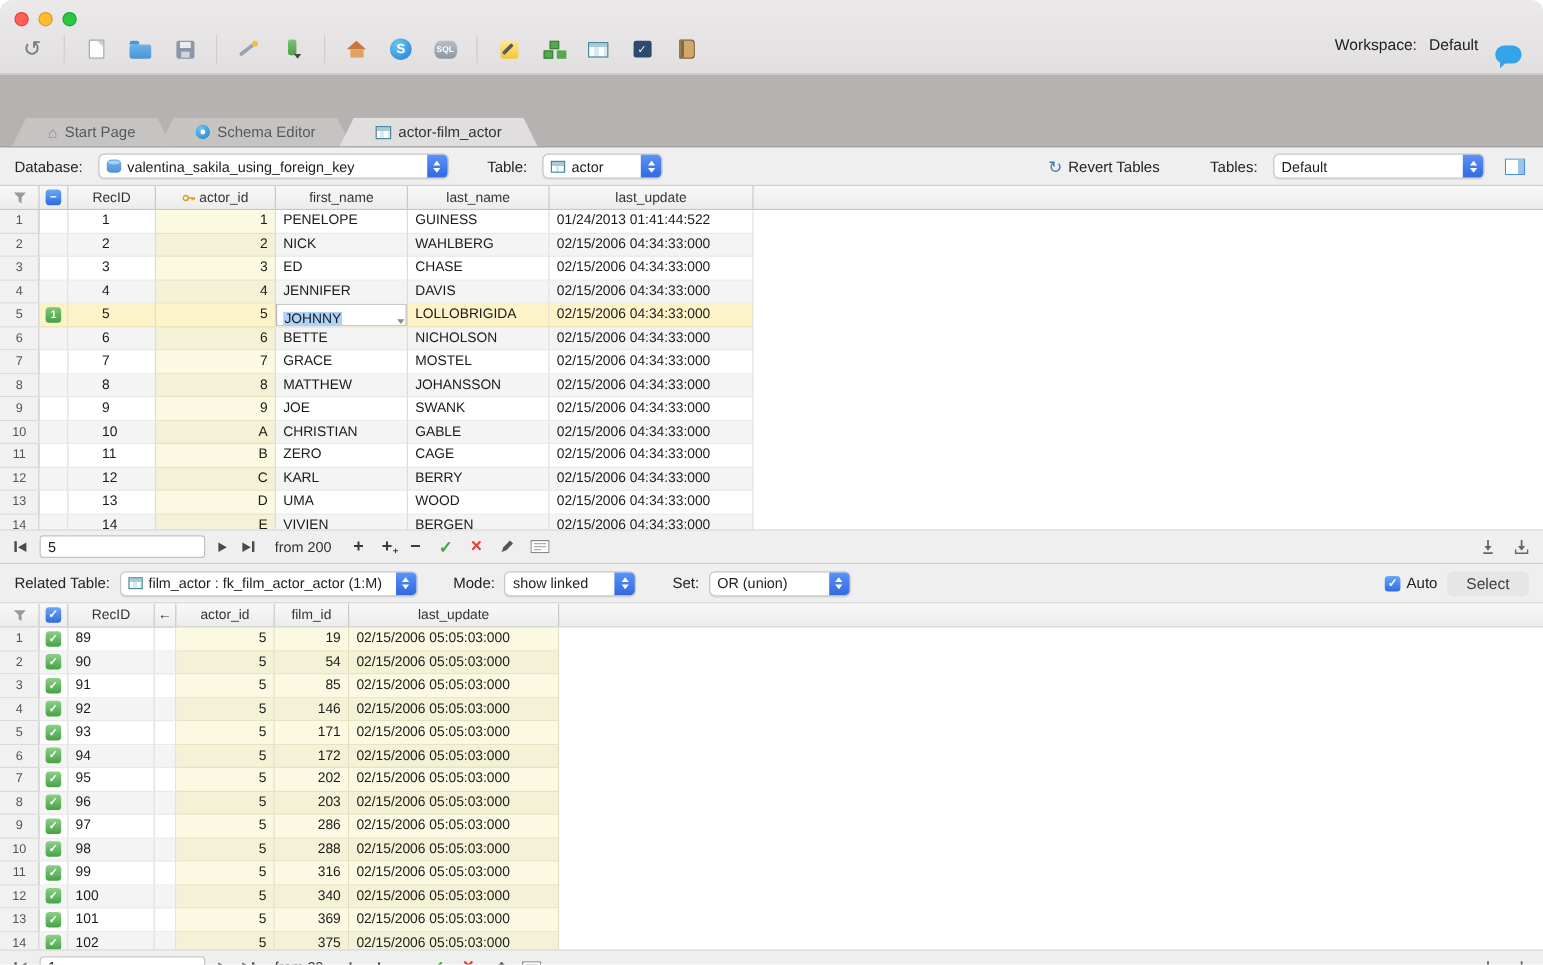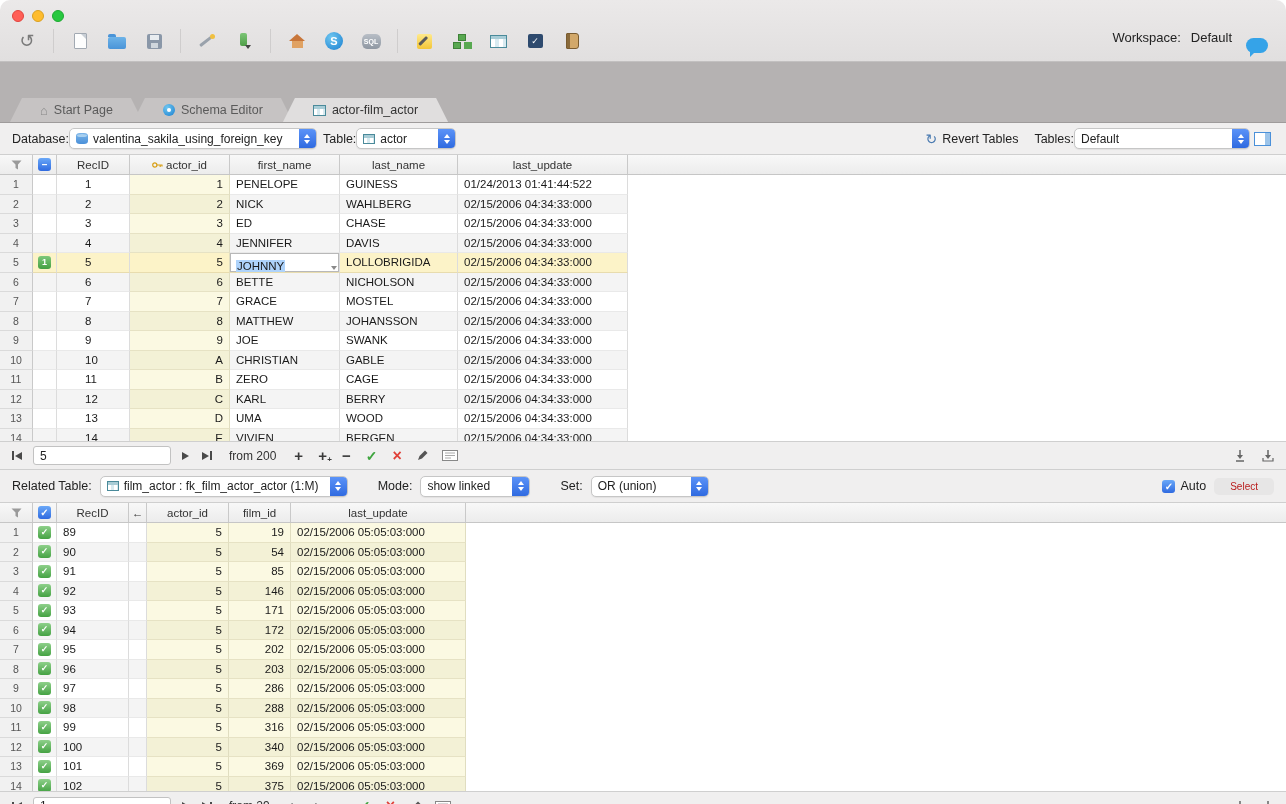--- a/index.html
+++ b/index.html
@@ -56,21 +56,21 @@
   
   .tabbar { flex:0 0 26px; background:#b5b2b2; border-bottom:1px solid #9e9b9b; display:flex; align-items:flex-end; padding-left:10px; }
   .tab { height:24px; display:flex; align-items:center; justify-content:center; gap:6px; font-size:12.5px; color:#5a5a5a; background:#c6c3c3; clip-path:polygon(12px 0, calc(100% - 12px) 0, 100% 100%, 0 100%); padding:0 30px; margin-right:-10px; white-space:nowrap; }
   .tab.active { background:#e0dede; color:#333; z-index:2;margin-top:36px; }
   .tab-house { font-size:13px; color:#8a8a8a; line-height:1; }
   .tab-schema-ic { width:12px; height:12px; border-radius:50%; background:radial-gradient(circle at 35% 30%, #6ec6f0, #1a7fd0); position:relative; }
   .tab-schema-ic::after { content:''; position:absolute; left:4px; top:4px; width:4px; height:4px; background:#fff; border-radius:50%; }
   .tab-table-ic { width:13px; height:11px; border:1px solid #4a8a9a; background:linear-gradient(#a8ccd6 0 3px, transparent 3px), repeating-linear-gradient(90deg,#fff 0 3px,#d8eaf0 3px 6px); }
 
   
-  .dbbar { flex:0 0 32px; background:#f0efef; border-bottom:1px solid #cfcfcf; display:flex; align-items:center; padding:0 12px; gap:0; font-size:12.5px; color:#222; }
+  .dbbar { flex:0 0 32px; background:#f0efef; border-bottom:1px solid #cfcfcf; display:flex; align-items:center; padding:0 12px; gap:13px; font-size:12.5px; color:#222; }
   .spacer { flex:1; }
   .select { display:inline-flex; align-items:center; height:21px; background:#fff; border:1px solid #c6c6c6; border-radius:5px; font-size:12px; color:#222; padding-left:6px; gap:5px; box-shadow:0 1px 1px rgba(0,0,0,0.06); }
   .select .txt { padding-right:6px; white-space:nowrap; }
   .stepper { width:17px; height:19px; margin-left:auto; background:linear-gradient(#5b93f8,#2f6ae0); border-radius:0 4px 4px 0; display:flex; flex-direction:column; align-items:center; justify-content:center; gap:2px; }
   .stepper .up { width:0; height:0; border-left:3.5px solid transparent; border-right:3.5px solid transparent; border-bottom:4px solid #fff; }
   .stepper .down { width:0; height:0; border-left:3.5px solid transparent; border-right:3.5px solid transparent; border-top:4px solid #fff; }
   .icon-db { width:12px; height:11px; background:linear-gradient(#7ab4e8,#4a90d9); border-radius:4px/3px; position:relative; }
   .icon-db::before { content:''; position:absolute; top:1px; left:1px; right:1px; height:3px; background:#a8d0f0; border-radius:50%; }
   .icon-table-sm { width:12px; height:10px; border:1px solid #4a8a9a; background:linear-gradient(#a8ccd6 0 3px, transparent 3px), repeating-linear-gradient(90deg,#fff 0 3px,#d8eaf0 3px 6px); }
   .revert { display:flex; align-items:center; gap:5px; font-size:12.5px; color:#222; }
@@ -121,21 +121,21 @@
   .glyphbtn { font-size:15px; color:#3a3a3a; line-height:1; padding:0 3px; font-weight:bold; }
   .glyphbtn.plus2 { position:relative; }
   .glyphbtn.plus2::after { content:'+'; position:absolute; right:-2px; bottom:-1px; font-size:8px; color:#3a3a3a; }
   .glyphbtn.ok { color:#3fa53f; font-size:14px; }
   .glyphbtn.no { color:#e04038; font-size:16px; }
   .nav-right { margin-left:auto; display:flex; align-items:center; gap:12px; }
 
   
   .relbar { flex:0 0 33px; background:#f0efef; border-bottom:1px solid #cfcfcf; display:flex; align-items:center; gap:8px; padding:0 12px; font-size:12.5px; color:#222; }
   .autochk { width:13px; height:13px; border-radius:3px; background:linear-gradient(#6aa8f8,#2f6ae0); color:#fff; display:flex; align-items:center; justify-content:center; font-size:10px; font-weight:bold; }
-  .selectbtn { padding:3px 16px; background:#e7e6e6; border-radius:5px; color:#b91c1c; font-size:10px;text-align:right; }
+  .selectbtn { padding:3px 16px; background:#e7e6e6; border-radius:5px; color:#404040; font-size:13px;text-align:right; }
 
   
   .statusbar { flex:0 0 19px; background:#ececec; border-top:1px solid #c6c6c6; display:flex; align-items:center; padding-left:8px; font-size:12px; color:#333; }
 </style>
 </head>
 <body>
 
 <div class="window">
 
   <div class="chrome">
@@ -211,21 +211,21 @@
       <span>Schema Editor</span>
     </div>
     <div class="tab active">
       <span class="tab-table-ic"></span>
       <span>actor-film_actor</span>
     </div>
   </div>
 
   <div class="dbbar">
     <span>Database:</span>
-    <span class="select" style="width:248px">
+    <span class="select" style="width:292px">
       <span class="icon-db"></span>
       <span class="txt">valentina_sakila_using_foreign_key</span>
       <span class="stepper">
           <span class="up"></span>
           <span class="down"></span>
         </span>
     </span>
     <span style="width:6px"></span>
     <span>Table:</span>
     <span class="select" style="width:100px">

